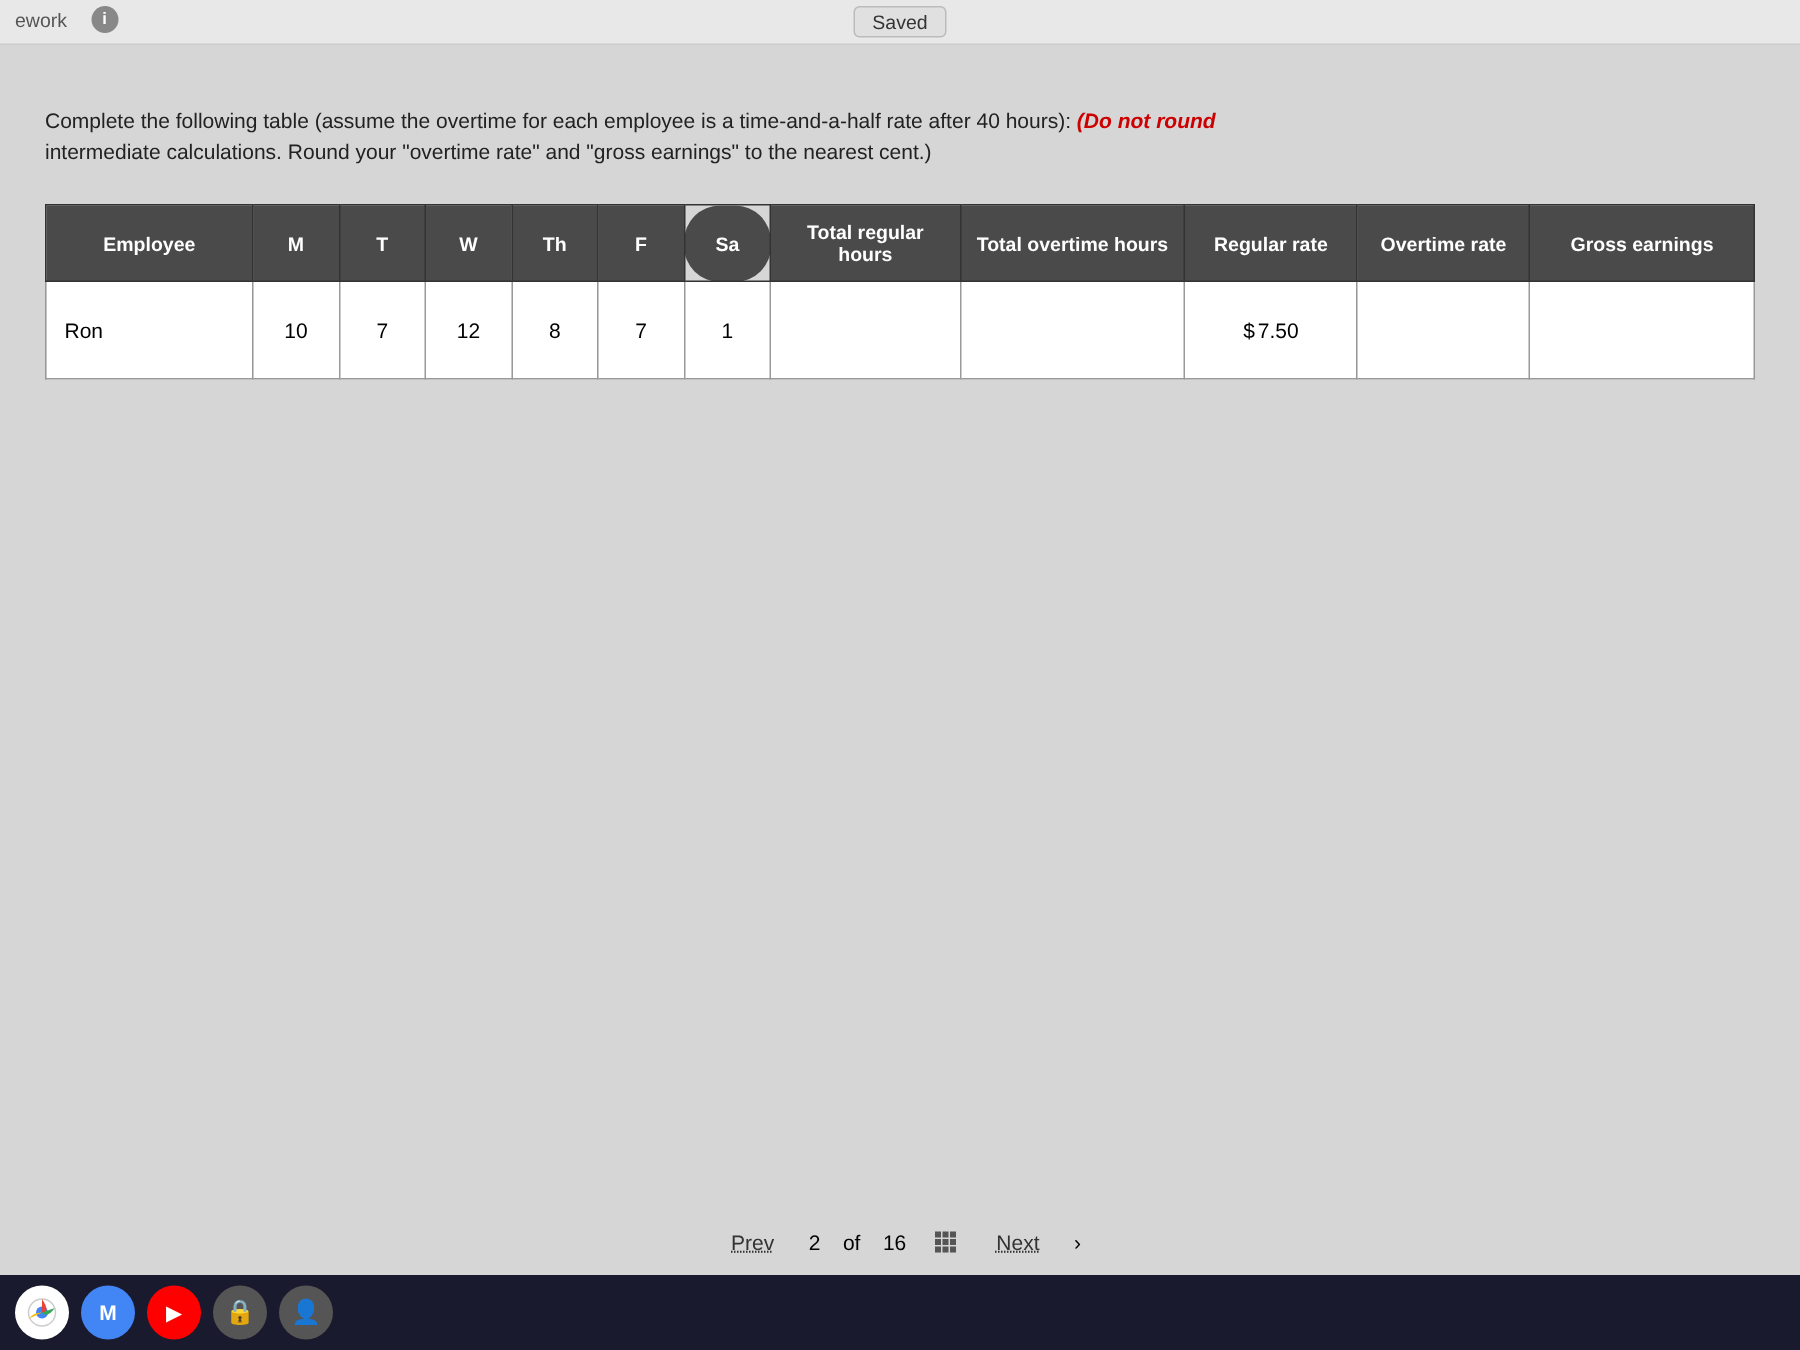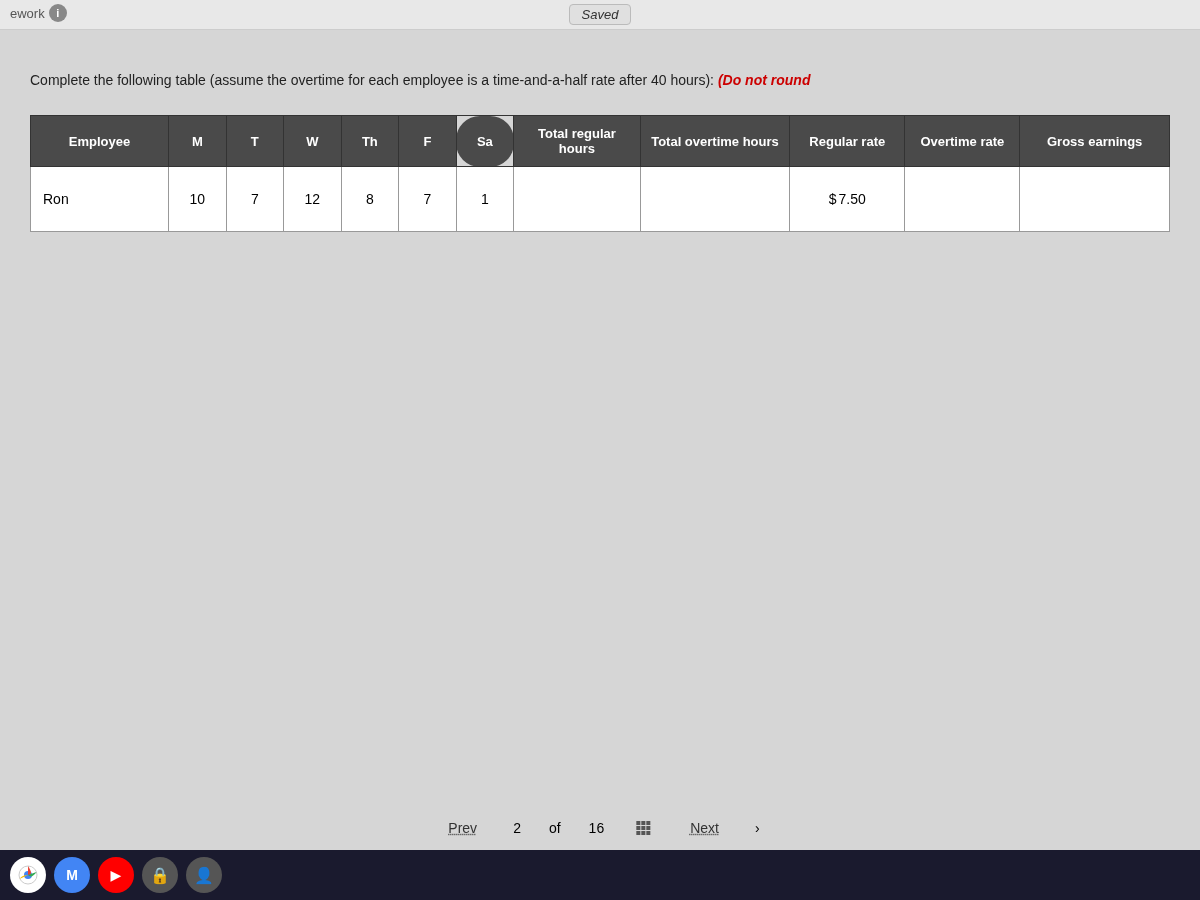--- a/index.html
+++ b/index.html
@@ -24,21 +24,20 @@
       border-bottom: 1px solid #ccc;
     }
 
     .saved-badge {
       background: #e0e0e0;
       border: 1px solid #bbb;
       border-radius: 4px;
       padding: 2px 12px;
       font-size: 13px;
       color: #333;
-      font-style: italic;
     }
 
     .content-area {
       padding: 40px 30px 20px 30px;
     }
 
     .instructions {
       font-size: 14px;
       color: #222;
       margin-bottom: 24px;
@@ -100,21 +99,21 @@
       gap: 2px;
     }
 
     .bottom-nav {
       position: absolute;
       bottom: 60px;
       left: 50%;
       transform: translateX(-50%);
       display: flex;
       align-items: center;
-      gap: 28px;
+      gap: 15px;
     }
 
     .nav-btn {
       background: none;
       border: none;
       font-size: 14px;
       color: #333;
       cursor: pointer;
       text-decoration: underline;
       text-decoration-style: dotted;
@@ -187,21 +186,21 @@
 
     .header-left {
       position: absolute;
       top: 0;
       left: 0;
       padding: 4px 10px;
       font-size: 13px;
       color: #555;
       display: flex;
       align-items: center;
-      gap: 4px;
+      gap: 16px;
     }
 
     .network-icon {
       width: 18px;
       height: 18px;
       background: #888;
       border-radius: 50%;
       display: flex;
       align-items: center;
       justify-content: center;
@@ -220,20 +219,21 @@
 <div class="header-left">
   <span style="font-size:13px;color:#555;">ework</span>
   <span class="network-icon">i</span>
 </div>
 
 <div class="content-area">
 
   <p class="instructions">
     <span>Complete the following table (assume the overtime for each employee is a time-and-a-half rate after 40 hours):</span>
     <em>(Do not round</em><br>
+    <span>intermediate calculations. Round your "overtime rate" and "gross earnings" to the nearest cent.)</span>
   </p>
 
   <table>
     <thead>
       <tr>
         <th style="width:120px;">Employee</th>
         <th style="width:50px;">M</th>
         <th style="width:50px;">T</th>
         <th style="width:50px;">W</th>
         <th style="width:50px;">Th</th>

